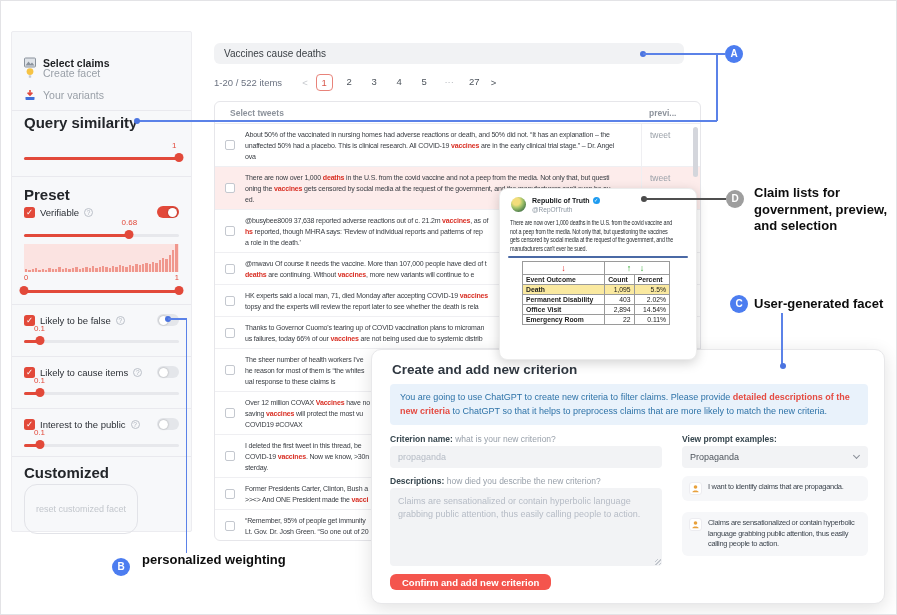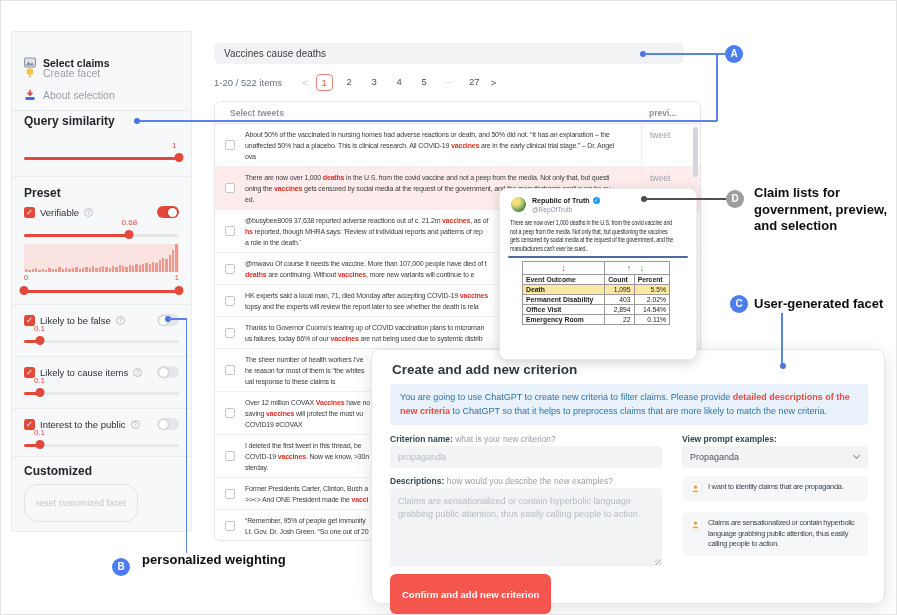--- a/index.html
+++ b/index.html
@@ -9,21 +9,21 @@
          border:1px solid #e3e3e6; overflow:hidden; }
 
   
   #sidebar { position:absolute; left:10px; top:30px; width:181px; height:501px;
              background:#f7f8fa; border:1px solid #ececf0; border-radius:2px; }
   .nav-item { position:absolute; left:0; width:100%; height:21px; display:flex;
               align-items:center; gap:7px; padding:0 12px; font-size:10.5px; color:#9aa0a8; cursor:pointer; }
   .nav-item.active { color:#1c1e21; font-weight:bold; }
   .nav-item svg { flex:0 0 auto; }
   .sb-divider { position:absolute; left:0; width:100%; border-top:1px solid #e9e9ee; }
-  .sb-title { position:absolute; left:12px; font-size:12px; font-weight:bold; color:#23262a; }
+  .sb-title { position:absolute; left:12px; font-size:15px; font-weight:bold; color:#23262a; }
   .slider { position:absolute; left:12px; right:12px; height:14px; }
   .slider .track { position:absolute; left:0; right:0; top:6px; height:2.5px; background:#e7e8ec; border-radius:2px; }
   .slider .fill  { position:absolute; left:0; top:6px; height:2.5px; background:#e2493a; border-radius:2px; }
   .slider .handle{ position:absolute; top:2px; width:9px; height:9px; border-radius:50%;
                    background:#e2493a; transform:translateX(-50%); cursor:pointer; }
   .slider .val   { position:absolute; top:-10px; font-size:8px; color:#e2493a; transform:translateX(-50%); white-space:nowrap; }
   .facet-row { position:absolute; left:0; width:100%; height:16px; display:flex; align-items:center;
                gap:5px; padding:0 12px; font-size:9.5px; color:#2c3036; }
   .checkbox { width:11px; height:11px; background:#e2493a; border-radius:2.5px; color:#fff;
               font-size:8.5px; line-height:11px; text-align:center; flex:0 0 auto; cursor:pointer; }
@@ -32,21 +32,21 @@
   .toggle { margin-left:auto; width:22px; height:12px; border-radius:7px; background:#e4e6ea; position:relative; cursor:pointer; }
   .toggle .knob { position:absolute; top:1.5px; left:2px; width:9px; height:9px; border-radius:50%;
                   background:#fff; box-shadow:0 0 2px rgba(0,0,0,.35); }
   .toggle.on { background:#e2493a; }
   .toggle.on .knob { left:auto; right:2px; }
   #histogram { position:absolute; left:12px; right:12px; top:212px; height:28px; background:#fbe3e1;
                display:flex; align-items:flex-end; gap:1px; padding:0 1px; }
   #histogram .bar { flex:1 1 auto; background:#f0978d; }
   #hist-labels { position:absolute; left:12px; right:12px; top:241px; height:9px;
                  display:flex; justify-content:space-between; font-size:7.5px; color:#e2493a; }
-  #reset-btn { position:absolute; left:12px; top:452px; padding:13px 11px; border:1px solid #e2e3e8;
+  #reset-btn { position:absolute; left:12px; top:452px; padding:19px 11px; border:1px solid #e2e3e8;
                border-radius:13px; background:transparent; color:#c3c7cd; font-size:9px; cursor:pointer;
                font-family:inherit; }
 
   
   #search-box { position:absolute; left:213px; top:42px; width:470px; height:21px; background:#f1f2f4;
                 border:none; border-radius:6px; padding:0 10px; font-size:10px; color:#3a3f44;
                 font-family:inherit; outline:none; }
   #pagination { position:absolute; left:213px; top:72px; height:18px; display:flex; align-items:center;
                 font-size:9.5px; color:#4d545c; }
   #pagination .summary { color:#6b7280; margin-right:16px; }
@@ -107,21 +107,21 @@
   .fld-label { position:absolute; font-size:8.5px; color:#98a0aa; }
   .fld-label b { color:#37474f; }
   #crit-input { position:absolute; left:18px; top:96px; width:272px; height:22px; background:#f2f3f5; border:none;
                 border-radius:4px; padding:0 8px; font-size:9px; font-family:inherit; color:#3a3f44; outline:none; }
   #crit-input::placeholder, #desc-input::placeholder { color:#b6bcc6; }
   #desc-input { position:absolute; left:18px; top:138px; width:272px; height:78px; background:#f2f3f5; border:none;
                 border-radius:4px; padding:7px 8px; font-size:9px; font-family:inherit; color:#3a3f44;
                 line-height:12.5px; resize:none; outline:none; }
   #resize-grip { position:absolute; left:283px; top:209px; width:6px; height:6px;
                  background:repeating-linear-gradient(135deg, transparent 0 1.5px, #c2c6cd 1.5px 2.5px); }
-  #confirm-btn { position:absolute; left:18px; top:224px; height:40px; padding:0 12px; background:#f4554d;
+  #confirm-btn { position:absolute; left:18px; top:224px; height:16px; padding:0 12px; background:#f4554d;
                  color:#fff; border:none; border-radius:6px; font-size:9.5px; font-weight:bold;
                  font-family:inherit; cursor:pointer; }
   #examples-select { position:absolute; left:310px; top:96px; width:186px; height:22px; background:#f2f3f5;
                      border-radius:4px; font-size:9px; color:#4d545c; line-height:22px; padding:0 8px; cursor:pointer; }
   #examples-select .chev { position:absolute; right:9px; top:7px; width:5px; height:5px;
                            border-right:1.4px solid #8a8f98; border-bottom:1.4px solid #8a8f98; transform:rotate(45deg); }
   .bubble { position:absolute; left:310px; width:186px; background:#f6f7f9; border-radius:6px;
             padding:6px 7px; display:flex; gap:6px; }
   .bubble .p-icon { flex:0 0 auto; width:13px; height:13px; background:#fff; border:1px solid #ececf0;
                     border-radius:3px; display:flex; align-items:center; justify-content:center; }
@@ -158,21 +158,21 @@
           <circle cx="6" cy="4.6" r="3.4" fill="#f6c344"></circle>
           <rect x="4.8" y="8.2" width="2.4" height="2.6" rx="0.6" fill="#c6cbd2"></rect>
         </svg>
       <span>Create facet</span>
     </div>
     <div class="nav-item" style="top:52px;">
       <svg width="12" height="12" viewBox="0 0 12 12">
           <path d="M6 1 v4.2 M3.6 3.6 L6 6 L8.4 3.6" stroke="#e0473d" stroke-width="1.6" fill="none"></path>
           <path d="M1.5 8 h9 v2.2 a0.8 0.8 0 0 1 -0.8 0.8 h-7.4 a0.8 0.8 0 0 1 -0.8 -0.8 Z" fill="#3f6fd8"></path>
         </svg>
-      <span>About selection</span>
+      <span>Your variants</span>
     </div>
     <div class="sb-divider" style="top:78px;"></div>
 
     <div class="sb-title" style="top:82px;">Query similarity</div>
     <div class="slider" style="top:119px;">
       <div class="track"></div>
         <div class="fill" style="width:100%"></div>
       <div class="val" style="left:97%;">1</div>
       <div class="handle" style="left:100%;"></div>
     </div>
@@ -522,21 +522,21 @@
   </div>
 
   <div id="modal">
     <div id="modal-title">Create and add new criterion</div>
     <div id="modal-info"><span>You are going to use ChatGPT to create new criteria to filter claims. Please provide </span><span class="red">detailed descriptions of the new criteria</span><span> to ChatGPT so that it helps to preprocess claims that are more likely to match the new criteria.</span></div>
     <div class="fld-label" style="left:18px; top:84px;">
       <b>Criterion name:</b><span> what is your new criterion?</span>
     </div>
     <input id="crit-input" type="text" placeholder="propaganda" style="">
     <div class="fld-label" style="left:18px; top:126px;">
-      <b>Descriptions:</b><span> how would you describe the new examples?</span>
+      <b>Descriptions:</b><span> how died you describe the new criterion?</span>
     </div>
     <textarea id="desc-input" placeholder="Claims are sensationalized or contain hyperbolic language grabbing public attention, thus easily calling people to action." style=""></textarea>
     <div id="resize-grip"></div>
     <button id="confirm-btn">Confirm and add new criterion</button>
 
     <div class="fld-label" style="left:310px; top:84px;">
       <b>View prompt examples:</b>
     </div>
     <div id="examples-select">
       <span>Propaganda</span>

